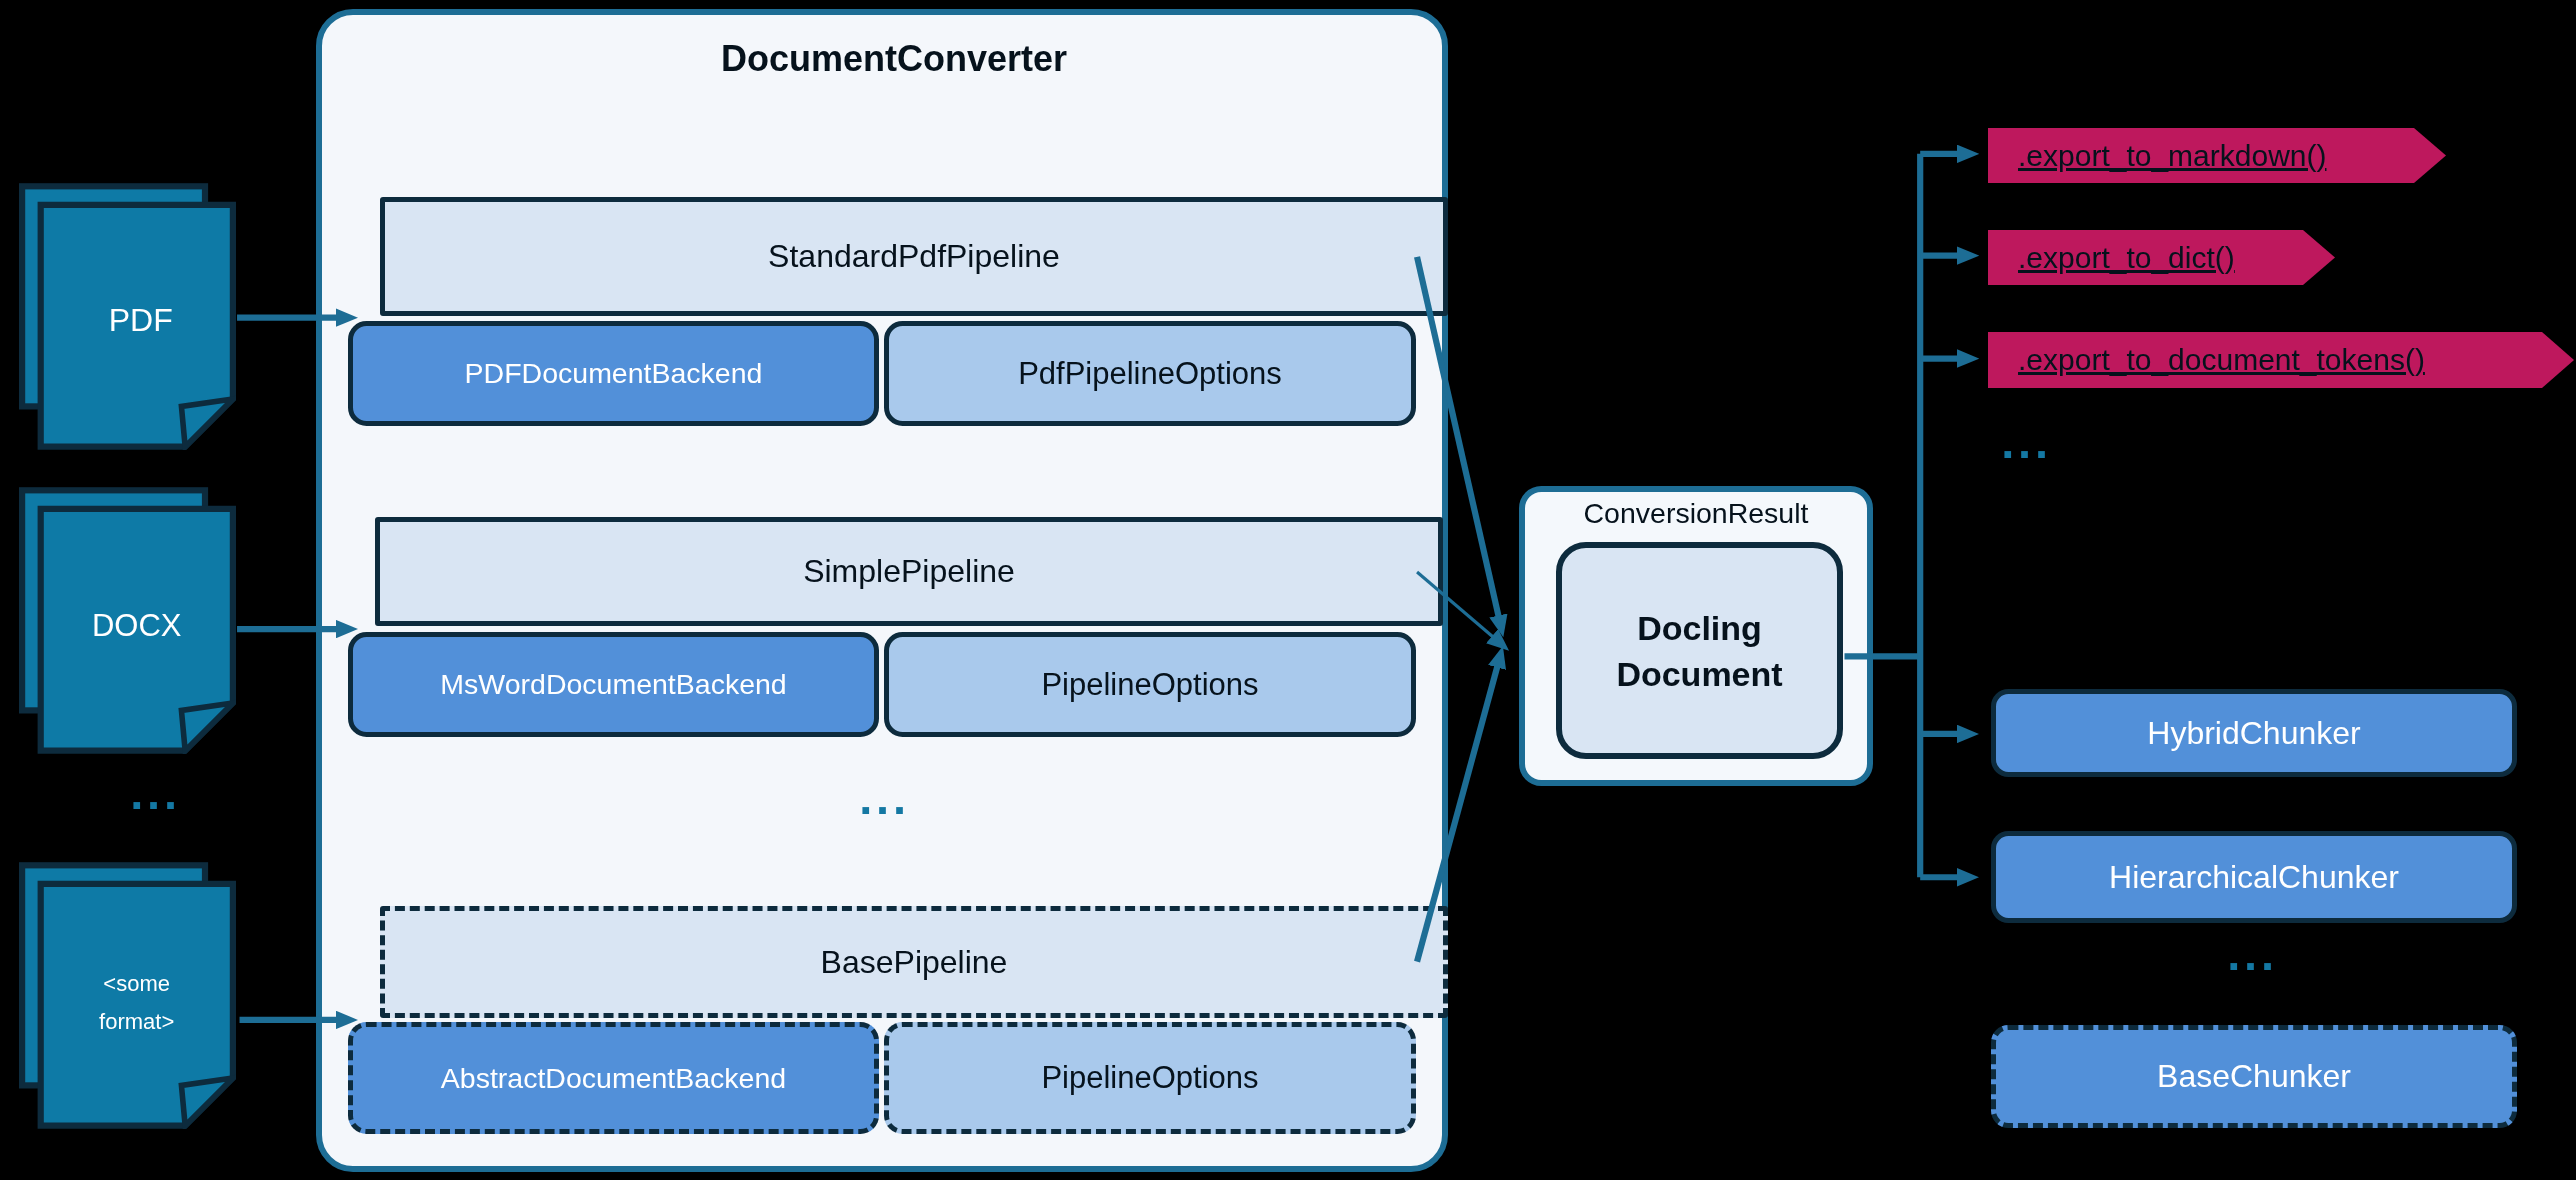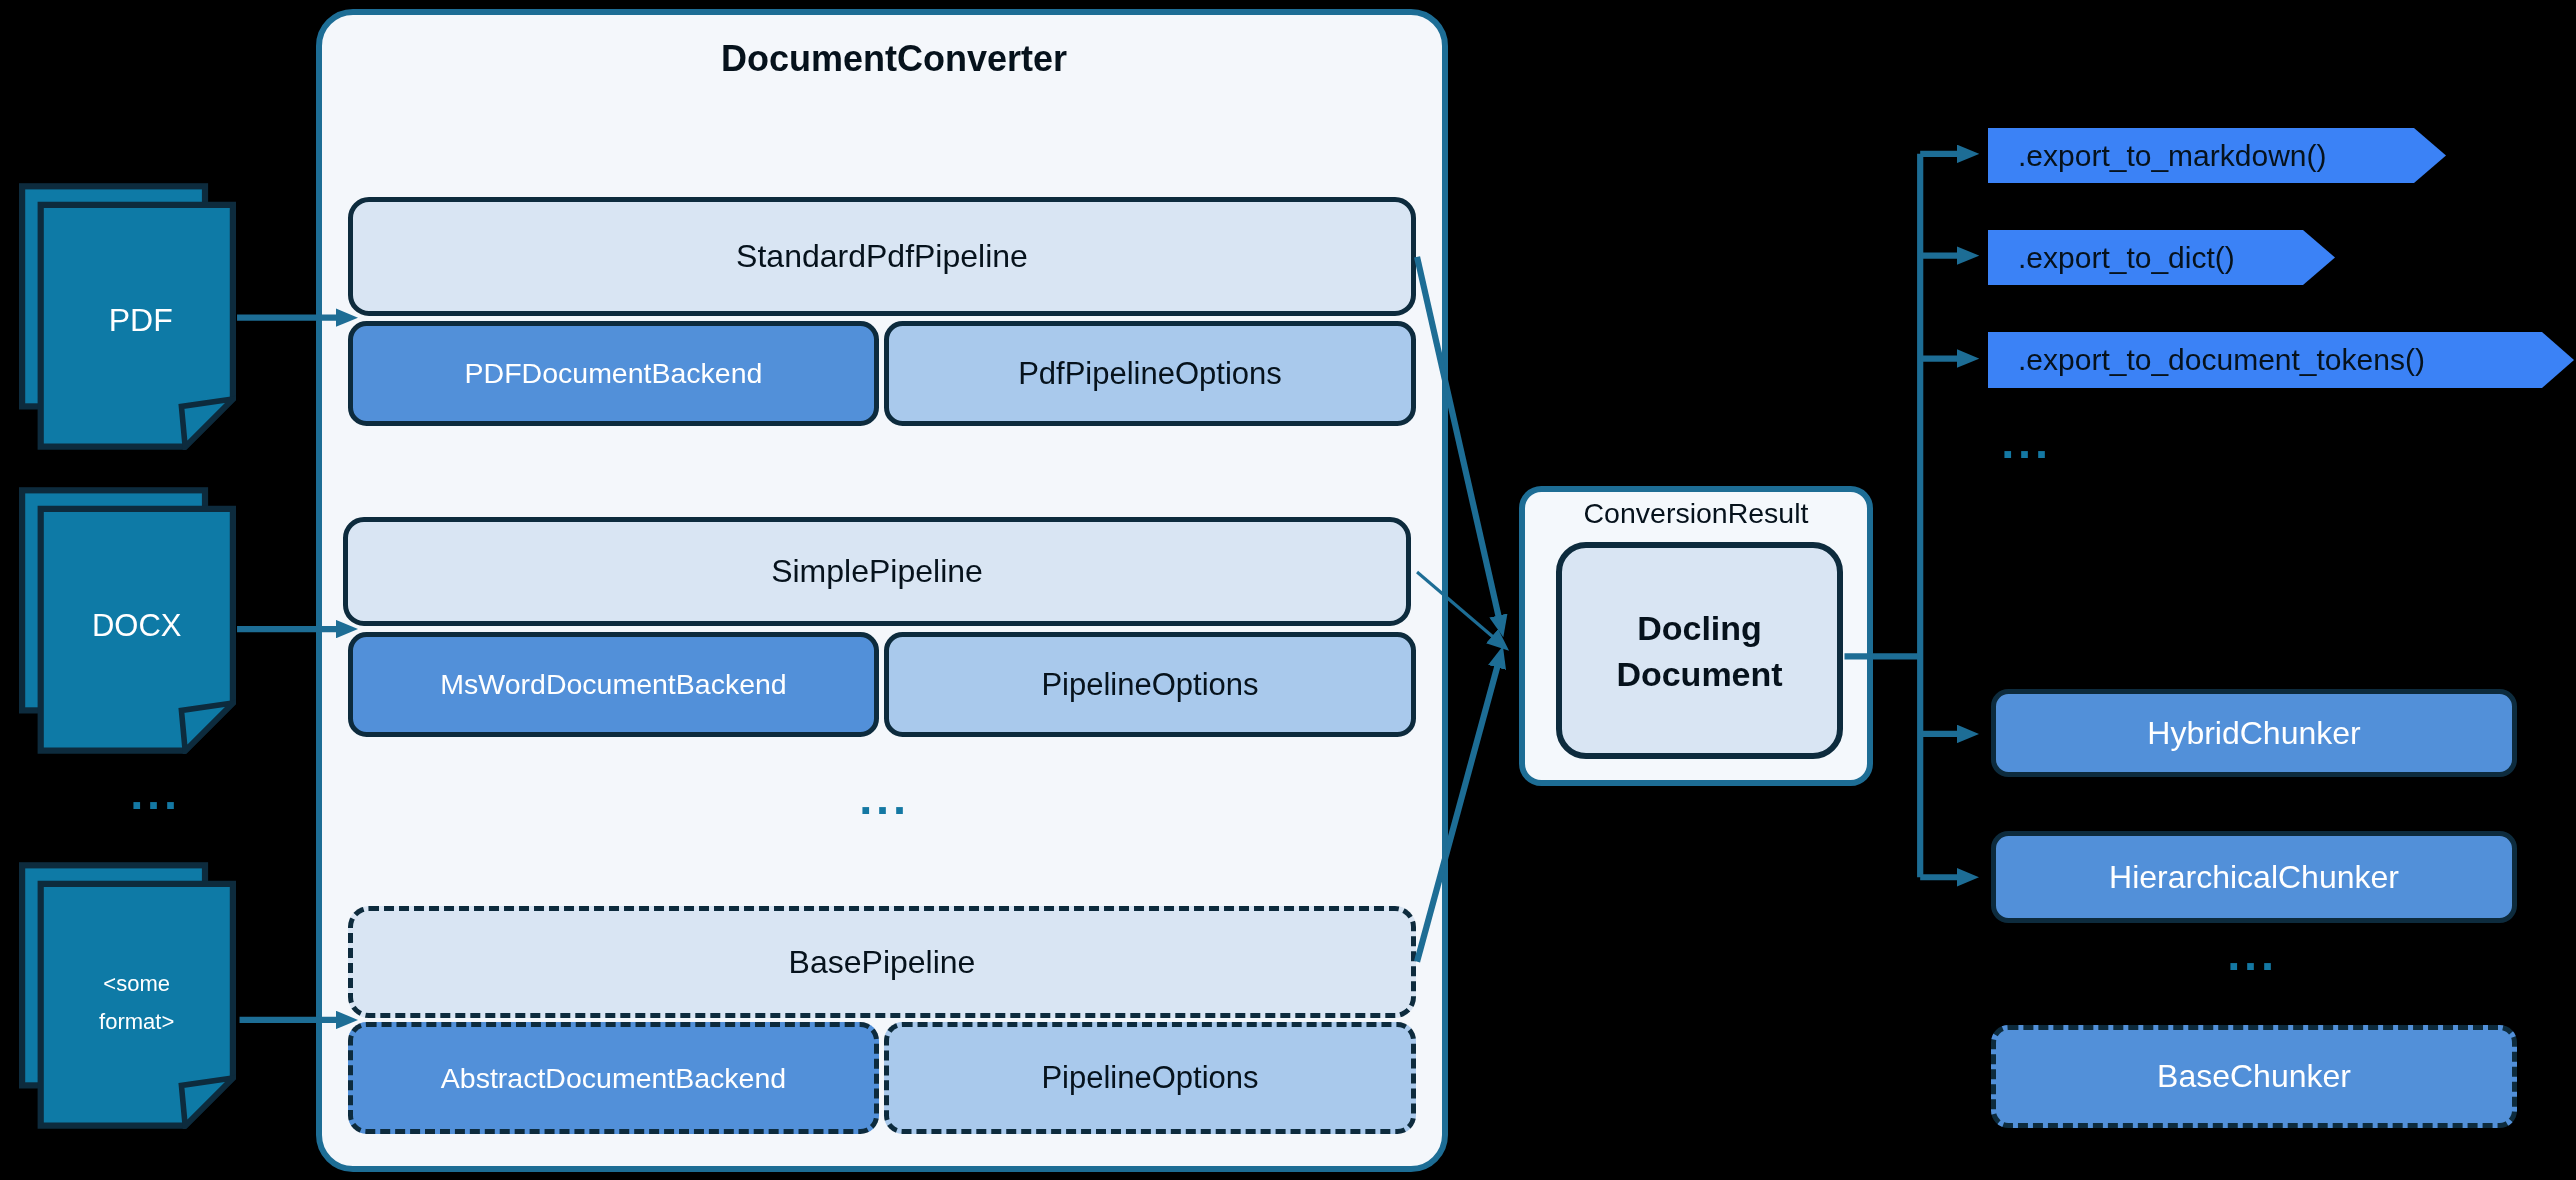--- a/index.html
+++ b/index.html
@@ -7,38 +7,38 @@
           font-family:"Liberation Sans","DejaVu Sans",sans-serif;}
   .abs{position:absolute;}
   .center{display:flex;align-items:center;justify-content:center;text-align:center;}
   .prewrap{white-space:pre-line;}
 
   
   .panel{background:#f4f7fb;border:6.2px solid #1d6d95;border-radius:37px;box-sizing:border-box;}
   .panel-title{font-size:36px;font-weight:bold;color:#06121c;margin-left:12px;}
 
   
-  .phead{background:#d9e5f3;border:5.6px solid #0d2b3d;border-radius:21px;box-sizing:border-box;
-         font-size:32px;color:#06121c;}
+  .phead{background:#d9e5f3;border:5.6px solid #0d2b3d;border-radius:3px;box-sizing:border-box;
+         font-size:32px;color:#06121c;margin-left:32px;}
   .pback{background:#5290d9;border:5.6px solid #0d2b3d;border-radius:18.6px;box-sizing:border-box;
          font-size:28.5px;color:#ffffff;}
   .popts{background:#a9c9ec;border:5.6px solid #0d2b3d;border-radius:18.6px;box-sizing:border-box;
          font-size:31px;color:#06121c;}
   .dashed{border-style:dashed !important;}
 
   
   .cr-outer{background:#f4f8fc;border:6.2px solid #1d6d95;border-radius:22.3px;box-sizing:border-box;}
   .cr-label{font-size:28.5px;font-weight:500;color:#06121c;}
   .docling{background:#d9e5f3;border:6.2px solid #0d2b3d;border-radius:30px;box-sizing:border-box;
            font-size:34px;font-weight:bold;color:#06121c;line-height:46px;}
 
   
-  .tag{background:#3b82f6;color:#06121c;font-size:30px;box-sizing:border-box;
+  .tag{background:#be185d;color:#06121c;font-size:30px;box-sizing:border-box;
        clip-path:polygon(0 0, calc(100% - 32px) 0, 100% 50%, calc(100% - 32px) 100%, 0 100%);
-       display:flex;align-items:center;justify-content:flex-start;padding-left:30px;}
+       display:flex;align-items:center;justify-content:flex-start;padding-left:30px;text-decoration:underline;}
 
   
   .chunk{background:#5290d9;border:5.6px solid #0d2b3d;border-radius:17.4px;box-sizing:border-box;
          font-size:32px;color:#ffffff;}
 
   
   .doclabel{color:#ffffff;text-align:center;}
 
   .dots{color:#1478a3;font-size:47px;font-weight:bold;letter-spacing:3.7px;line-height:50px;text-align:center;}
 

